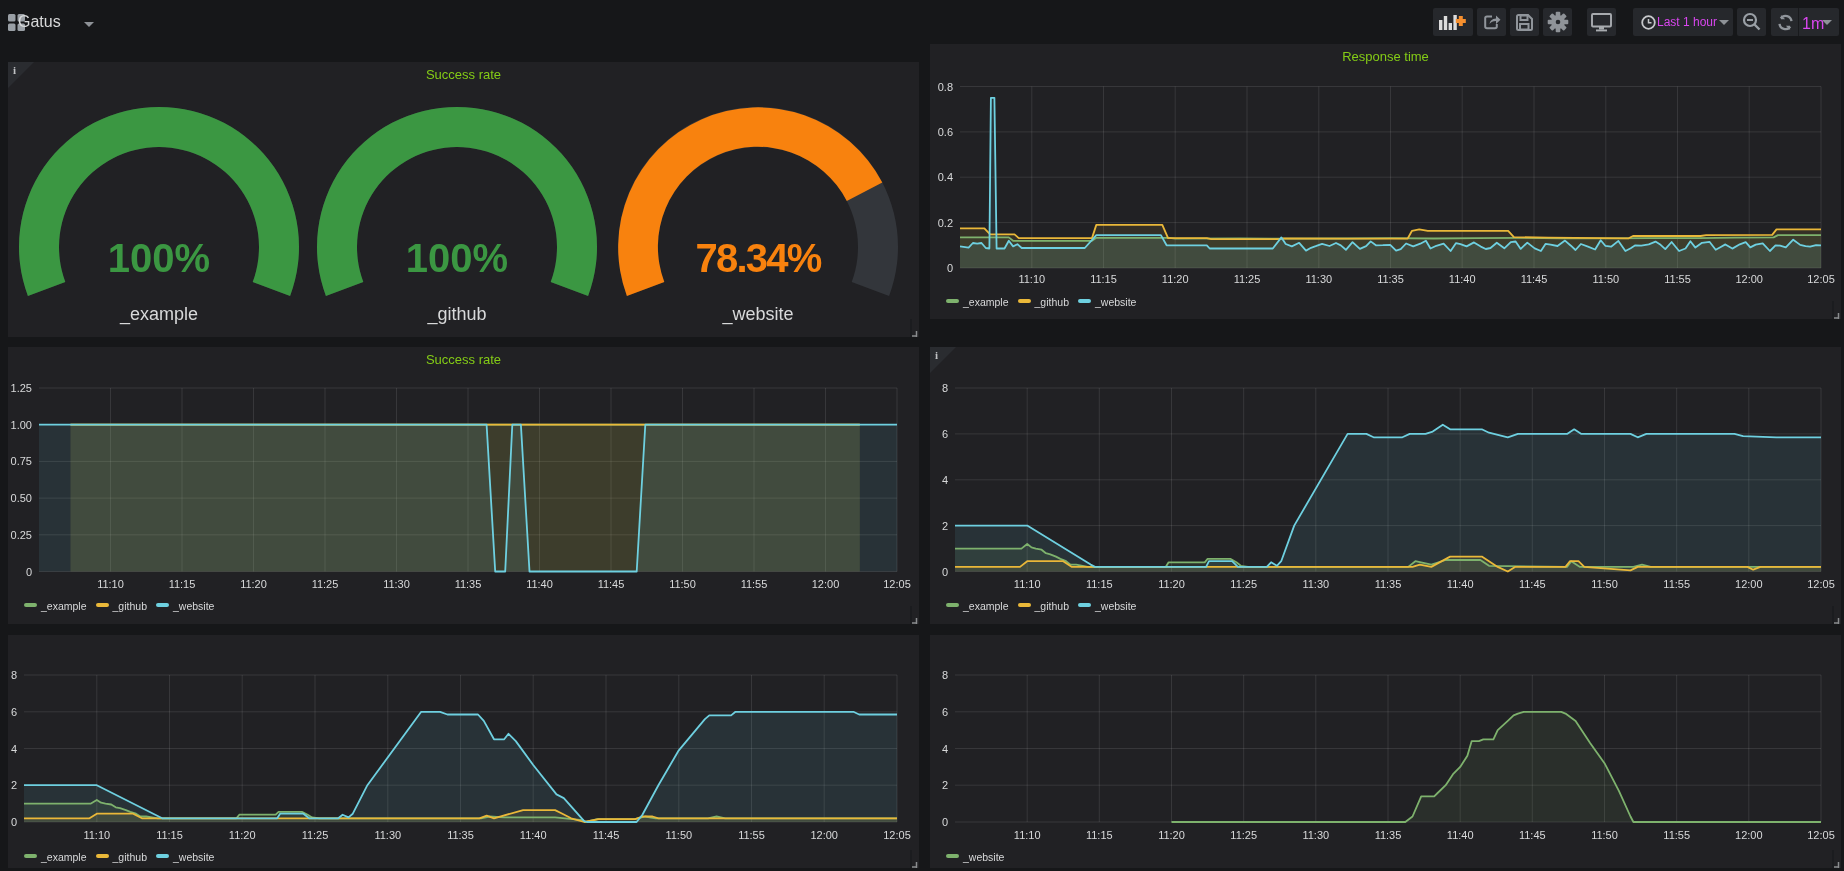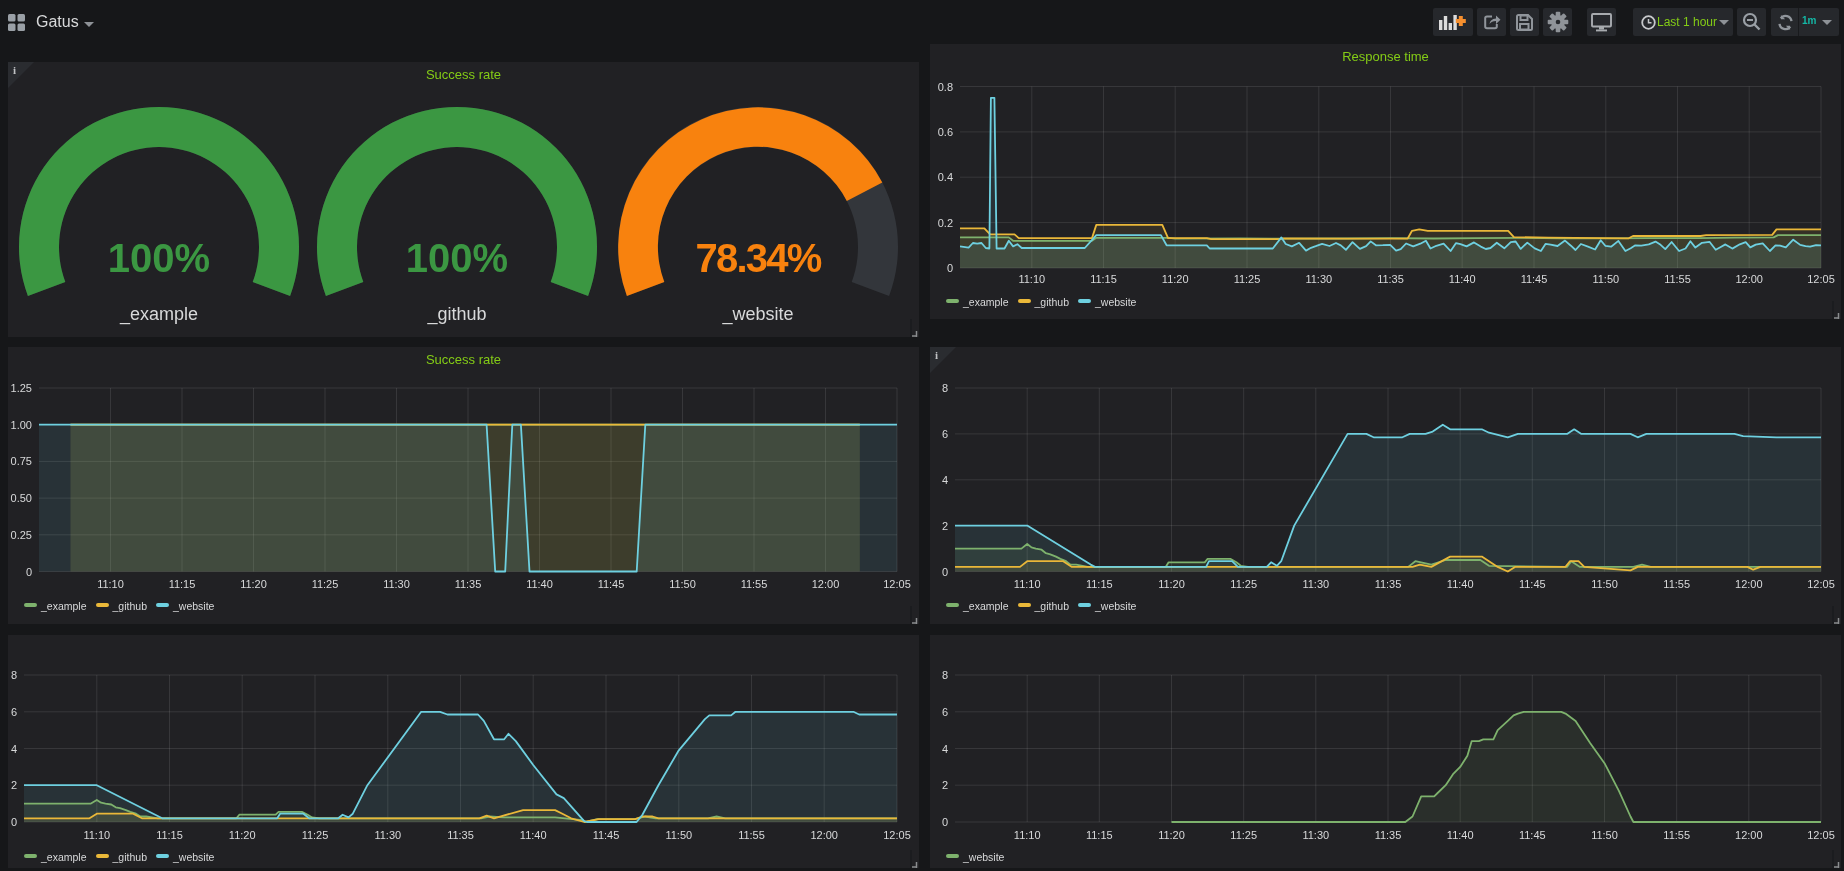--- a/index.html
+++ b/index.html
@@ -15,21 +15,21 @@
 .icorner{position:absolute;left:0;top:0;width:0;height:0;border-top:26px solid #2a2c30;border-right:26px solid transparent}
 .iglyph{position:absolute;left:5px;top:2px;font-family:"Liberation Serif",serif;font-size:11px;font-weight:700;color:#c0c2c4}
 </style></head>
 <body>
 <svg class="abs" style="left:8px;top:14px" width="17" height="17">
     <rect x="0" y="0" width="7.5" height="7.5" rx="1.5" fill="#9aa0a6"></rect>
     <rect x="9.5" y="0" width="7.5" height="7.5" rx="1.5" fill="#9aa0a6"></rect>
     <rect x="0" y="9.5" width="7.5" height="7.5" rx="1.5" fill="#9aa0a6"></rect>
     <rect x="9.5" y="9.5" width="7.5" height="7.5" rx="1.5" fill="#9aa0a6"></rect>
   </svg>
-<div class="abs" style="left:36px;top:13px;font-size:16px;color:#d8d9da">Gatus</div>
+<div class="abs" style="left:18px;top:13px;font-size:16px;color:#d8d9da">Gatus</div>
 <div class="abs caret" style="left:84px;top:22px;border-top-color:#8e9297"></div>
 <div class="nbtn" style="left:1433px;top:8px;width:40px;height:28px"><svg width="28" height="20" style="margin:4px 0 0 6px">
       <rect x="0" y="8" width="3.4" height="10" fill="#dcdcdc"></rect>
       <rect x="4.8" y="4" width="3.4" height="14" fill="#dcdcdc"></rect>
       <rect x="9.6" y="11" width="3.4" height="7" fill="#dcdcdc"></rect>
       <rect x="14.4" y="3" width="3.4" height="15" fill="#dcdcdc"></rect>
       <path d="M21.8 4 v10 M16.8 9 h10" stroke="#f68f2e" stroke-width="4" fill="none"></path>
     </svg></div>
 <div class="nbtn" style="left:1477px;top:8px;width:29px;height:28px"><svg width="20" height="20" style="margin:4px 0 0 4.5px" viewBox="0 0 20 20">
       <path d="M10 4.5 H5 a1.8 1.8 0 0 0 -1.8 1.8 V14.5 a1.8 1.8 0 0 0 1.8 1.8 H13 a1.8 1.8 0 0 0 1.8 -1.8 V12" fill="none" stroke="#90959b" stroke-width="2"></path>
@@ -57,34 +57,34 @@
       <rect x="8" y="13.5" width="5" height="3" fill="#a8abaf"></rect>
       <rect x="5" y="16.5" width="11" height="1.9" fill="#a8abaf"></rect>
     </svg></div>
 <div class="nbtn" style="left:1633px;top:8px;width:100px;height:28px">
     <div class="abs" style="left:8px;top:6.5px">
       <svg width="15" height="15" style="display:block">
         <circle cx="7.5" cy="7.5" r="6.3" fill="none" stroke="#c7c9cc" stroke-width="1.8"></circle>
         <path d="M7.5 4 v3.8 h3" fill="none" stroke="#c7c9cc" stroke-width="1.5"></path>
       </svg>
     </div>
-    <div class="abs" style="left:24px;top:7px;font-size:12px;color:#84cc16;white-space:nowrap">Last 1 hour</div>
+    <div class="abs" style="left:24px;top:7px;font-size:12px;color:#d946ef;white-space:nowrap">Last 1 hour</div>
     <div class="abs caret" style="left:86px;top:12px;border-top-color:#8e9297"></div>
   </div>
 <div class="nbtn" style="left:1737px;top:8px;width:29px;height:28px"><svg width="20" height="20" style="margin:4px 0 0 4.5px">
       <circle cx="8" cy="8" r="6" fill="none" stroke="#9aa0a6" stroke-width="2.2"></circle>
       <line x1="5" y1="8" x2="11" y2="8" stroke="#9aa0a6" stroke-width="2"></line>
       <line x1="12.5" y1="12.5" x2="17.5" y2="17.5" stroke="#9aa0a6" stroke-width="2.4"></line>
     </svg></div>
 <div class="nbtn" style="left:1771px;top:8px;width:68px;height:28px"><svg width="17" height="17" style="margin:5.5px 0 0 6px" viewBox="0 0 18 18">
       <path d="M15.3 7.6 a6.2 6.2 0 0 0 -11.3 -2.9" fill="none" stroke="#90959b" stroke-width="2.5"></path>
       <path d="M4.2 1.1 v4.4 h4.4 z" fill="#90959b"></path>
       <path d="M2.7 10.4 a6.2 6.2 0 0 0 11.3 2.9" fill="none" stroke="#90959b" stroke-width="2.5"></path>
       <path d="M13.8 16.9 v-4.4 h-4.4 z" fill="#90959b"></path>
-    </svg><div class="abs" style="left:27px;top:0;width:1px;height:28px;background:#191a1d"></div><div class="abs" style="left:31px;top:6.5px;font-size:10px;font-weight:700;color:#14b8a6">1m</div><div class="abs caret" style="left:51px;top:12px;border-top-color:#8e9297"></div></div>
+    </svg><div class="abs" style="left:27px;top:0;width:1px;height:28px;background:#191a1d"></div><div class="abs" style="left:31px;top:6.5px;font-size:16px;font-weight:400;color:#d946ef">1m</div><div class="abs caret" style="left:51px;top:12px;border-top-color:#8e9297"></div></div>
 <div class="panel" style="left:930px;top:44px;width:911px;height:275px">
     <div class="ptitle">Response time</div>
     <svg class="abs" style="left:0;top:0" width="911" height="275">
       <line x1="30" y1="224" x2="891" y2="224" stroke="rgba(255,255,255,0.10)" stroke-width="1"></line>
       <line x1="30" y1="178.6" x2="891" y2="178.6" stroke="rgba(255,255,255,0.10)" stroke-width="1"></line>
       <line x1="30" y1="133.2" x2="891" y2="133.2" stroke="rgba(255,255,255,0.10)" stroke-width="1"></line>
       <line x1="30" y1="87.9" x2="891" y2="87.9" stroke="rgba(255,255,255,0.10)" stroke-width="1"></line>
       <line x1="30" y1="42.5" x2="891" y2="42.5" stroke="rgba(255,255,255,0.10)" stroke-width="1"></line>
       <line x1="101.8" y1="42.5" x2="101.8" y2="224" stroke="rgba(255,255,255,0.10)" stroke-width="1"></line>
       <line x1="173.5" y1="42.5" x2="173.5" y2="224" stroke="rgba(255,255,255,0.10)" stroke-width="1"></line>

